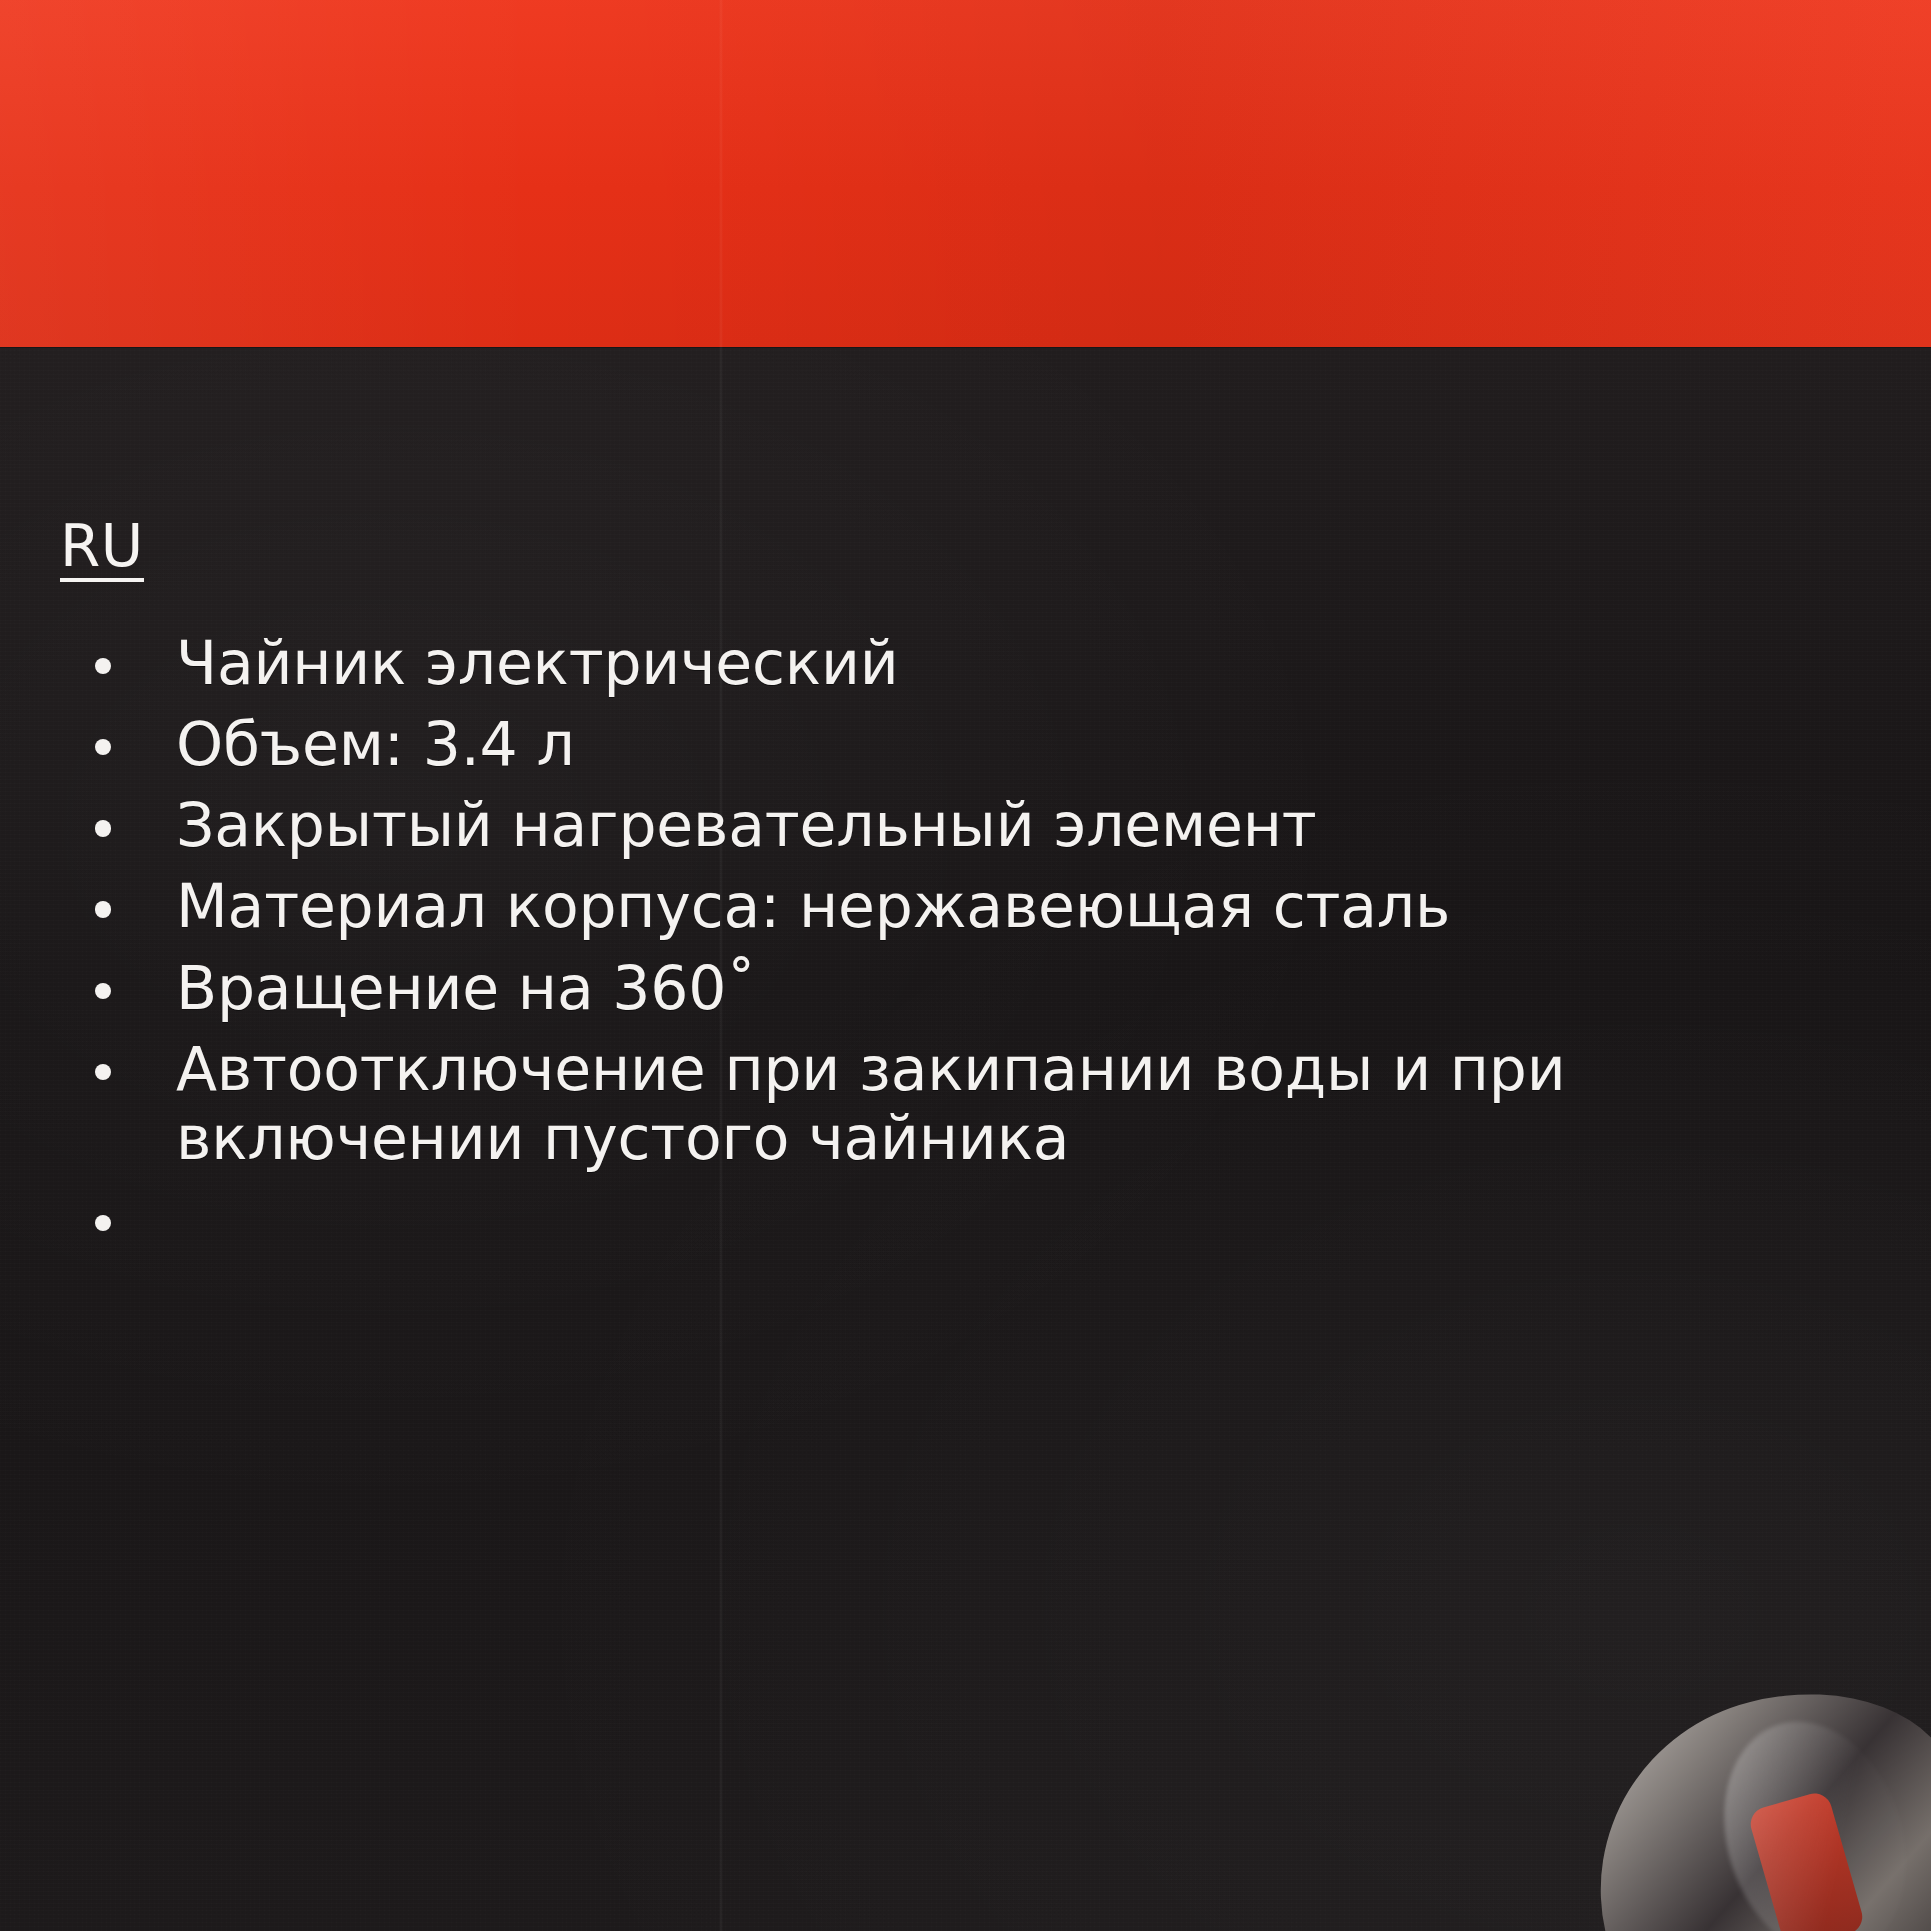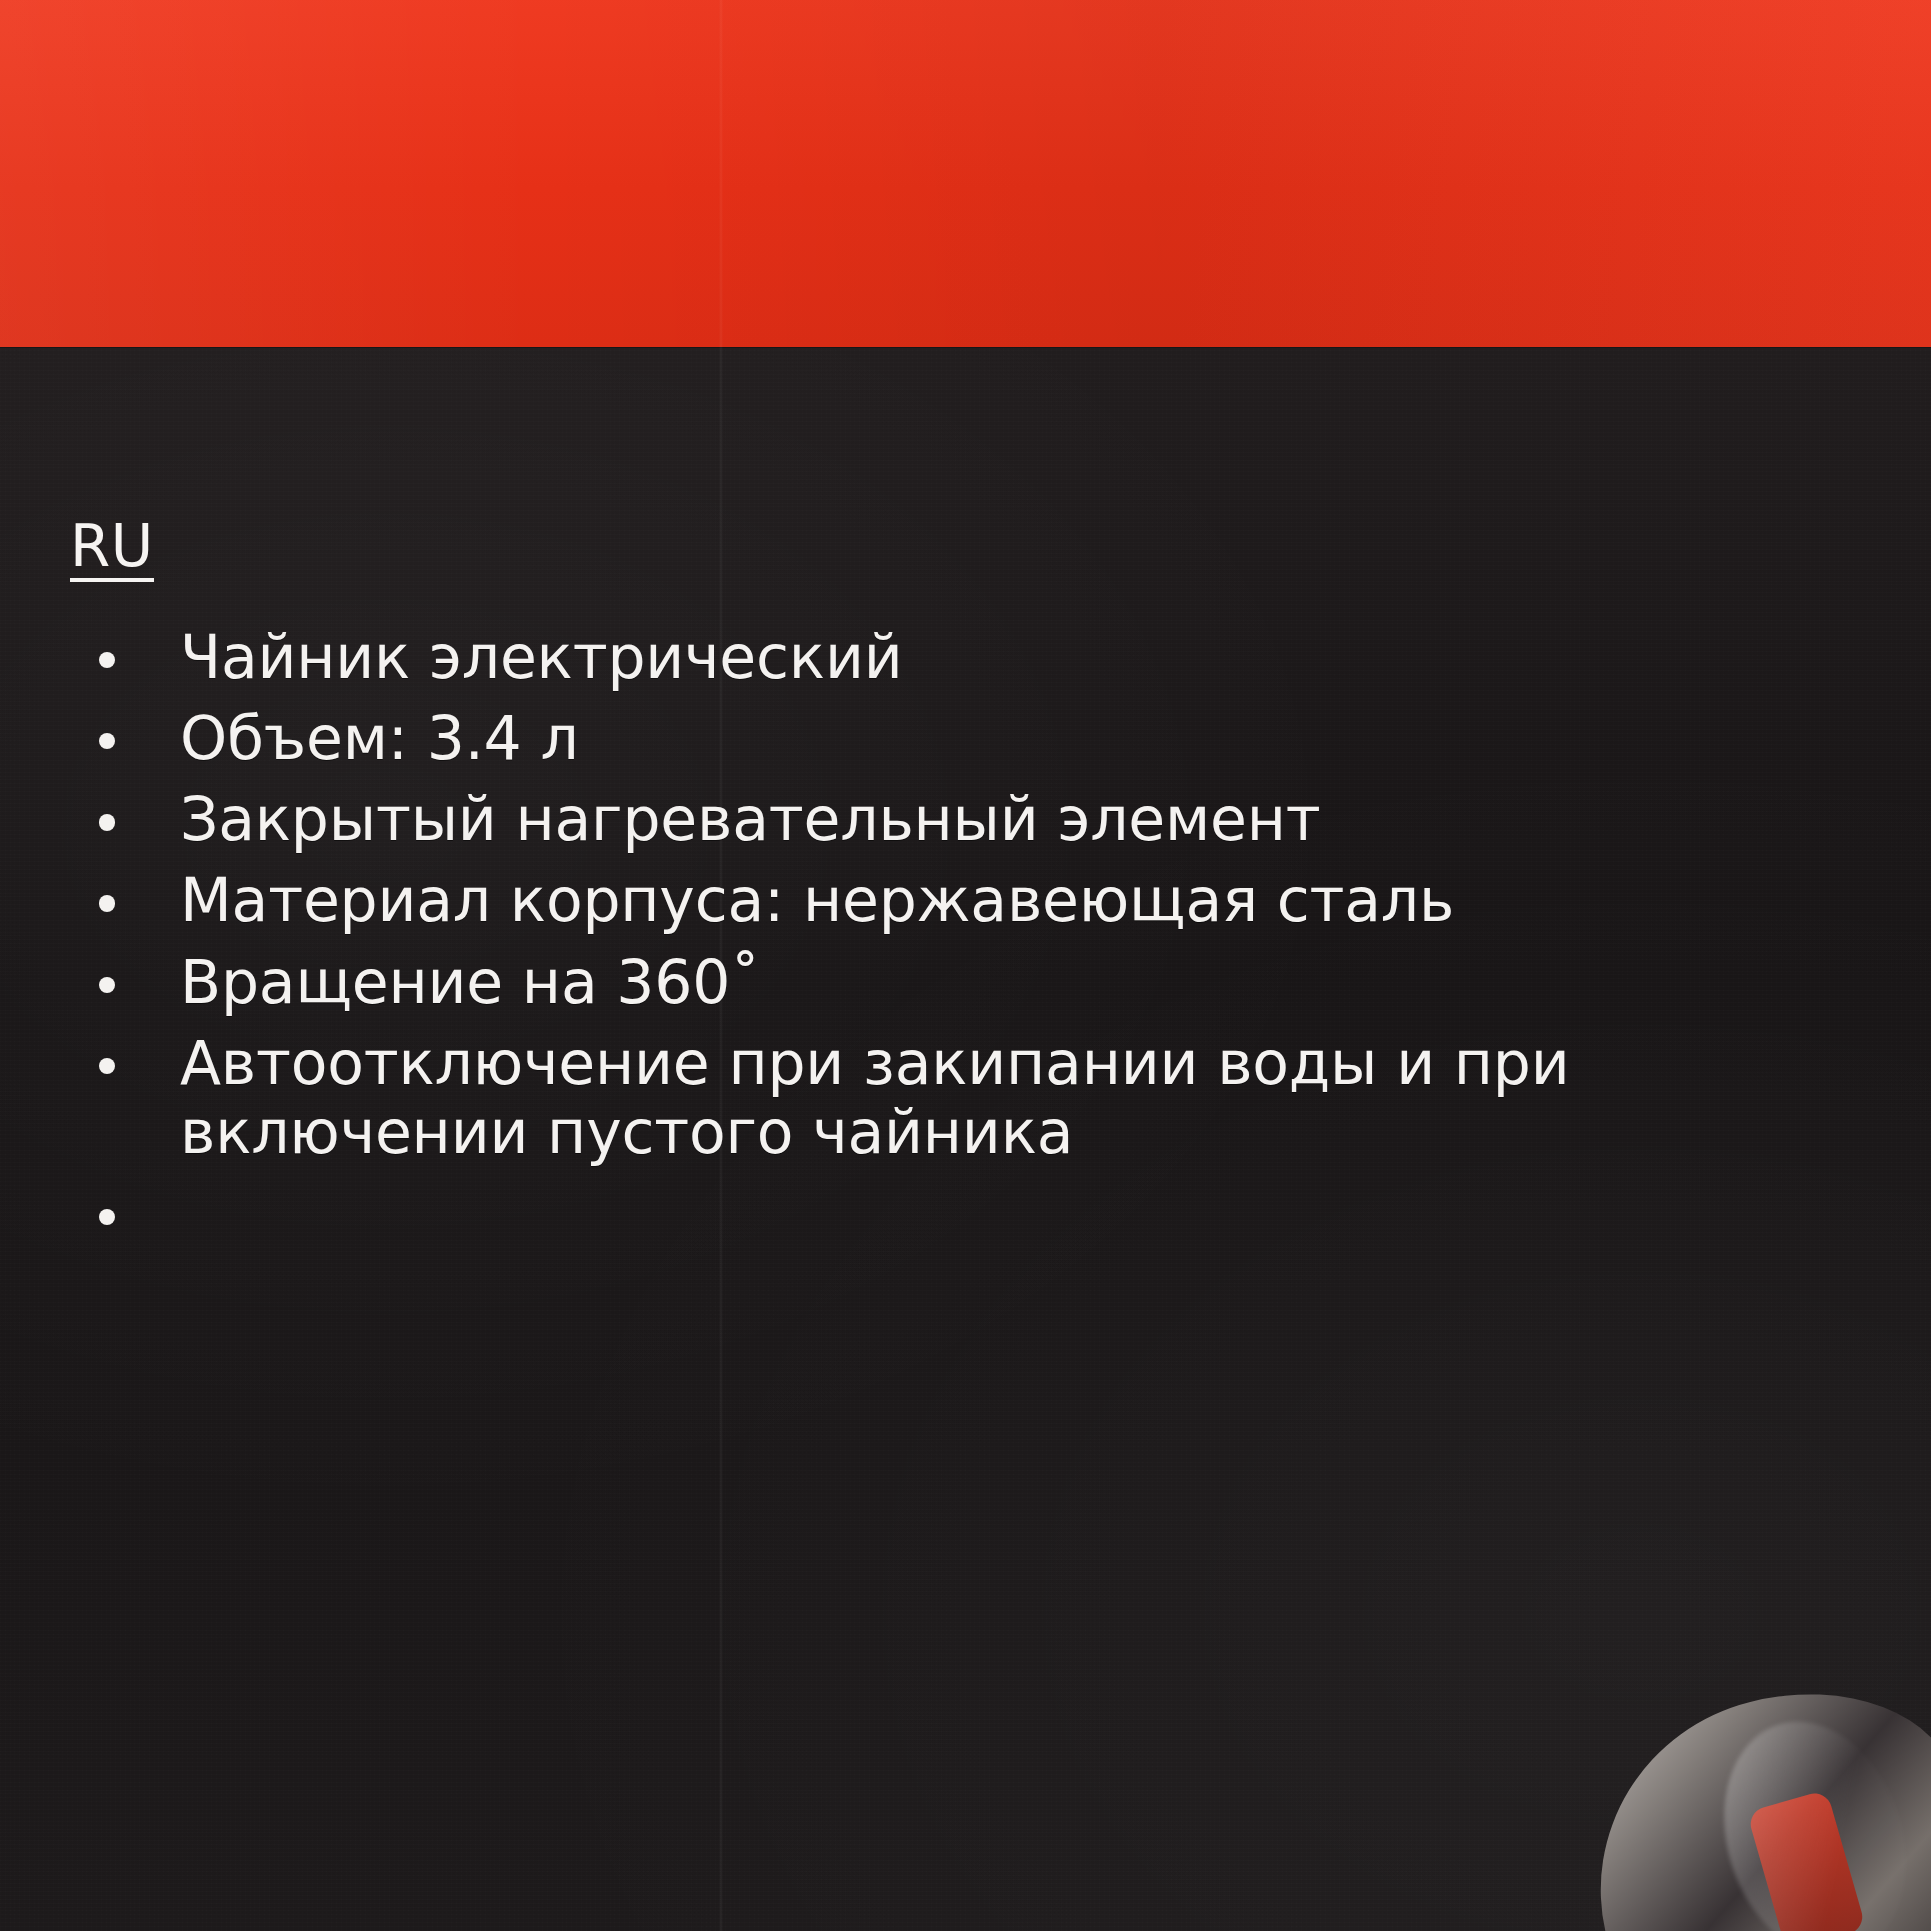--- a/index.html
+++ b/index.html
@@ -74,41 +74,41 @@
     width: 3.9px;
     height: 1931px;
     background: linear-gradient(90deg, rgba(255,255,255,0.00), rgba(255,255,255,0.10), rgba(255,255,255,0.00));
     opacity: .5;
     pointer-events: none;
   }
 
   
   .spec-block {
     position: absolute;
-    left: 70px;
+    left: 60px;
     top: 517px;
     width: 1806px;
     color: #f4f2f0;
   }
 
   .lang-code {
     font-size: 58px;
     line-height: 1;
     letter-spacing: 0.5px;
     font-weight: 400;
     color: #f6f4f2;
     display: inline-block;
     border-bottom: 4.8px solid #f6f4f2;
     padding-bottom: 2.9px;
     margin-bottom: 39px;
   }
 
   ul.features {
     list-style: none;
-    margin: 2px;
+    margin: 8px;
     padding: 0;
   }
   ul.features li {
     position: relative;
     padding-left: 108px;
     font-size: 60px;
     line-height: 1.16;
     font-weight: 500;
     letter-spacing: -0.2px;
     color: #f4f2f0;

